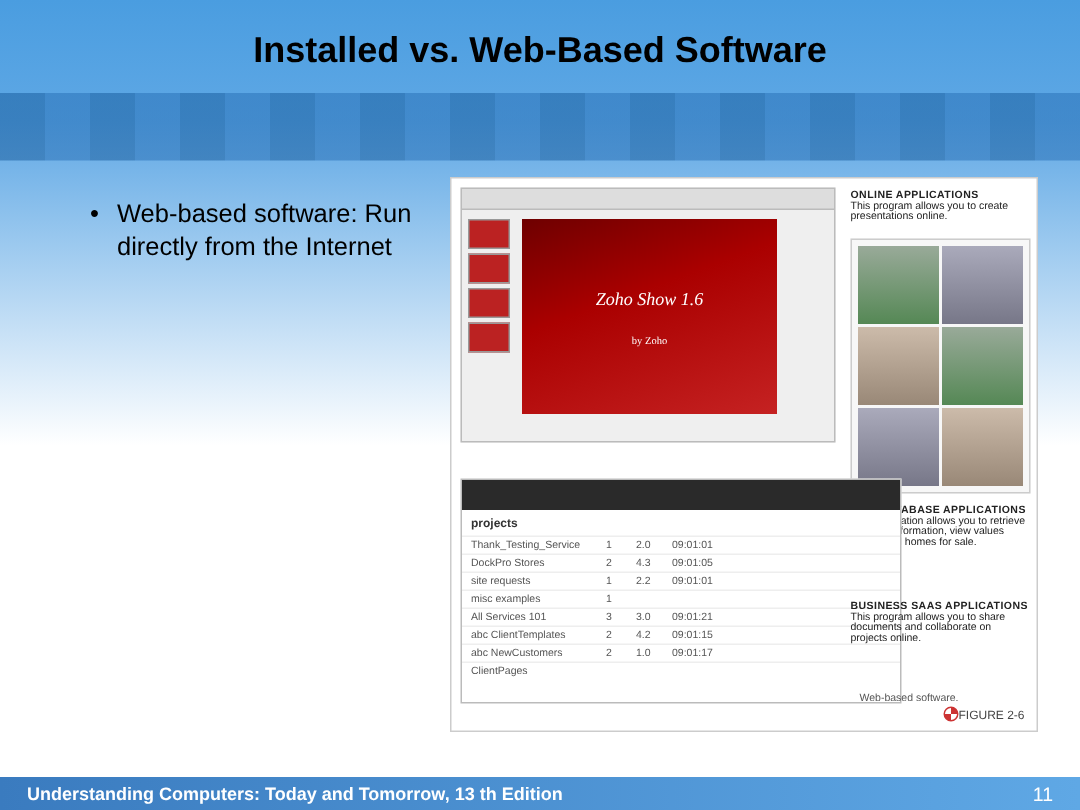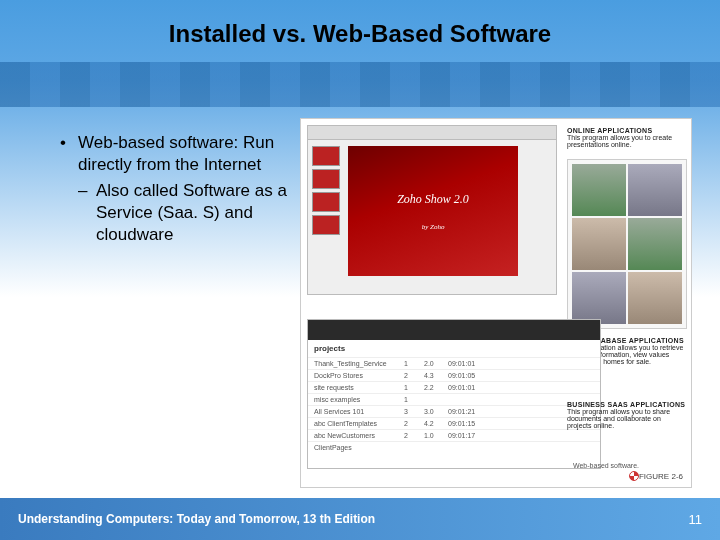--- a/index.html
+++ b/index.html
@@ -35,21 +35,21 @@
     background: #efefef; border: 1px solid #bbb;
   }
   .top-left-panel .toolbar { height: 14px; background: #ddd; border-bottom: 1px solid #bbb; }
   .top-left-panel .canvas {
     position: absolute; top: 20px; left: 40px; width: 170px; height: 130px;
     background: linear-gradient(160deg, #6e0000 0%, #a00 40%, #c52222 100%);
     display: flex; flex-direction: column; align-items: center; justify-content: center;
     color: #fff; font-family: Georgia, serif;
   }
   .top-left-panel .canvas .l1 { font-size: 12px; font-style: italic; }
-  .top-left-panel .canvas .l2 { font-size: 7px; margin-top: 16px; font-style: italic; }
+  .top-left-panel .canvas .l2 { font-size: 7px; margin-top: 16px; }
   .thumb-col {
     position: absolute; top: 20px; left: 4px; width: 32px;
   }
   .thumb-col .th { width: 28px; height: 20px; background: #b22; margin-bottom: 3px; border: 1px solid #999; }
   .top-right-caption {
     position: absolute; top: 8px; left: 266px; width: 120px; font-size: 7px; color: #222;
   }
   .top-right-caption .head { font-weight: bold; letter-spacing: 0.3px; }
   .mid-right-panel {
     position: absolute; top: 40px; left: 266px; width: 120px; height: 170px;
@@ -95,21 +95,21 @@
   .fig-icon {
     width: 10px; height: 10px; border-radius: 50%;
     background: conic-gradient(#c33 0 25%, #fff 25% 50%, #c33 50% 75%, #fff 75% 100%);
     border: 1px solid #c33;
   }
   .fig-caption {
     position: absolute; bottom: 18px; right: 8px; width: 110px; text-align: left;
     font-size: 7px; color: #555;
   }
   .footer {
-    position: absolute; bottom: 0; left: 0; right: 0; height: 42px;
+    position: absolute; bottom: 0; left: 0; right: 0; height: 22px;
     background: linear-gradient(to right, #3a7bbf, #5fa8e5);
     display: flex; align-items: center; justify-content: space-between;
     padding: 0 18px; color: #fff;
   }
   .footer .book { font-size: 12px; font-weight: bold; }
   .footer .pg { font-size: 13px; }
 </style>
 </head>
 <body>
 
@@ -117,36 +117,35 @@
 
   <div class="title-bar">
     <h1>Installed vs. Web-Based Software</h1>
   </div>
 
   <div class="band"></div>
 
   <div class="content">
     <ul>
       <li class="b1">Web-based software: Run directly from the Internet</li>
-      <li class="b2">Also called Software as a Service (Saa. S) and cloudware</li>
     </ul>
   </div>
 
   <div class="figure-area">
 
     <div class="top-left-panel">
       <div class="toolbar"></div>
       <div class="thumb-col">
         <div class="th"></div>
           <div class="th"></div>
           <div class="th"></div>
           <div class="th"></div>
       </div>
       <div class="canvas">
-        <div class="l1">Zoho Show 2.0</div>
+        <div class="l1">Zoho Show 1.6</div>
         <div class="l2">by Zoho</div>
       </div>
     </div>
 
     <div class="top-right-caption">
       <div class="head">ONLINE APPLICATIONS</div>
       <div>This program allows you to create presentations online.</div>
     </div>
 
     <div class="mid-right-panel">

